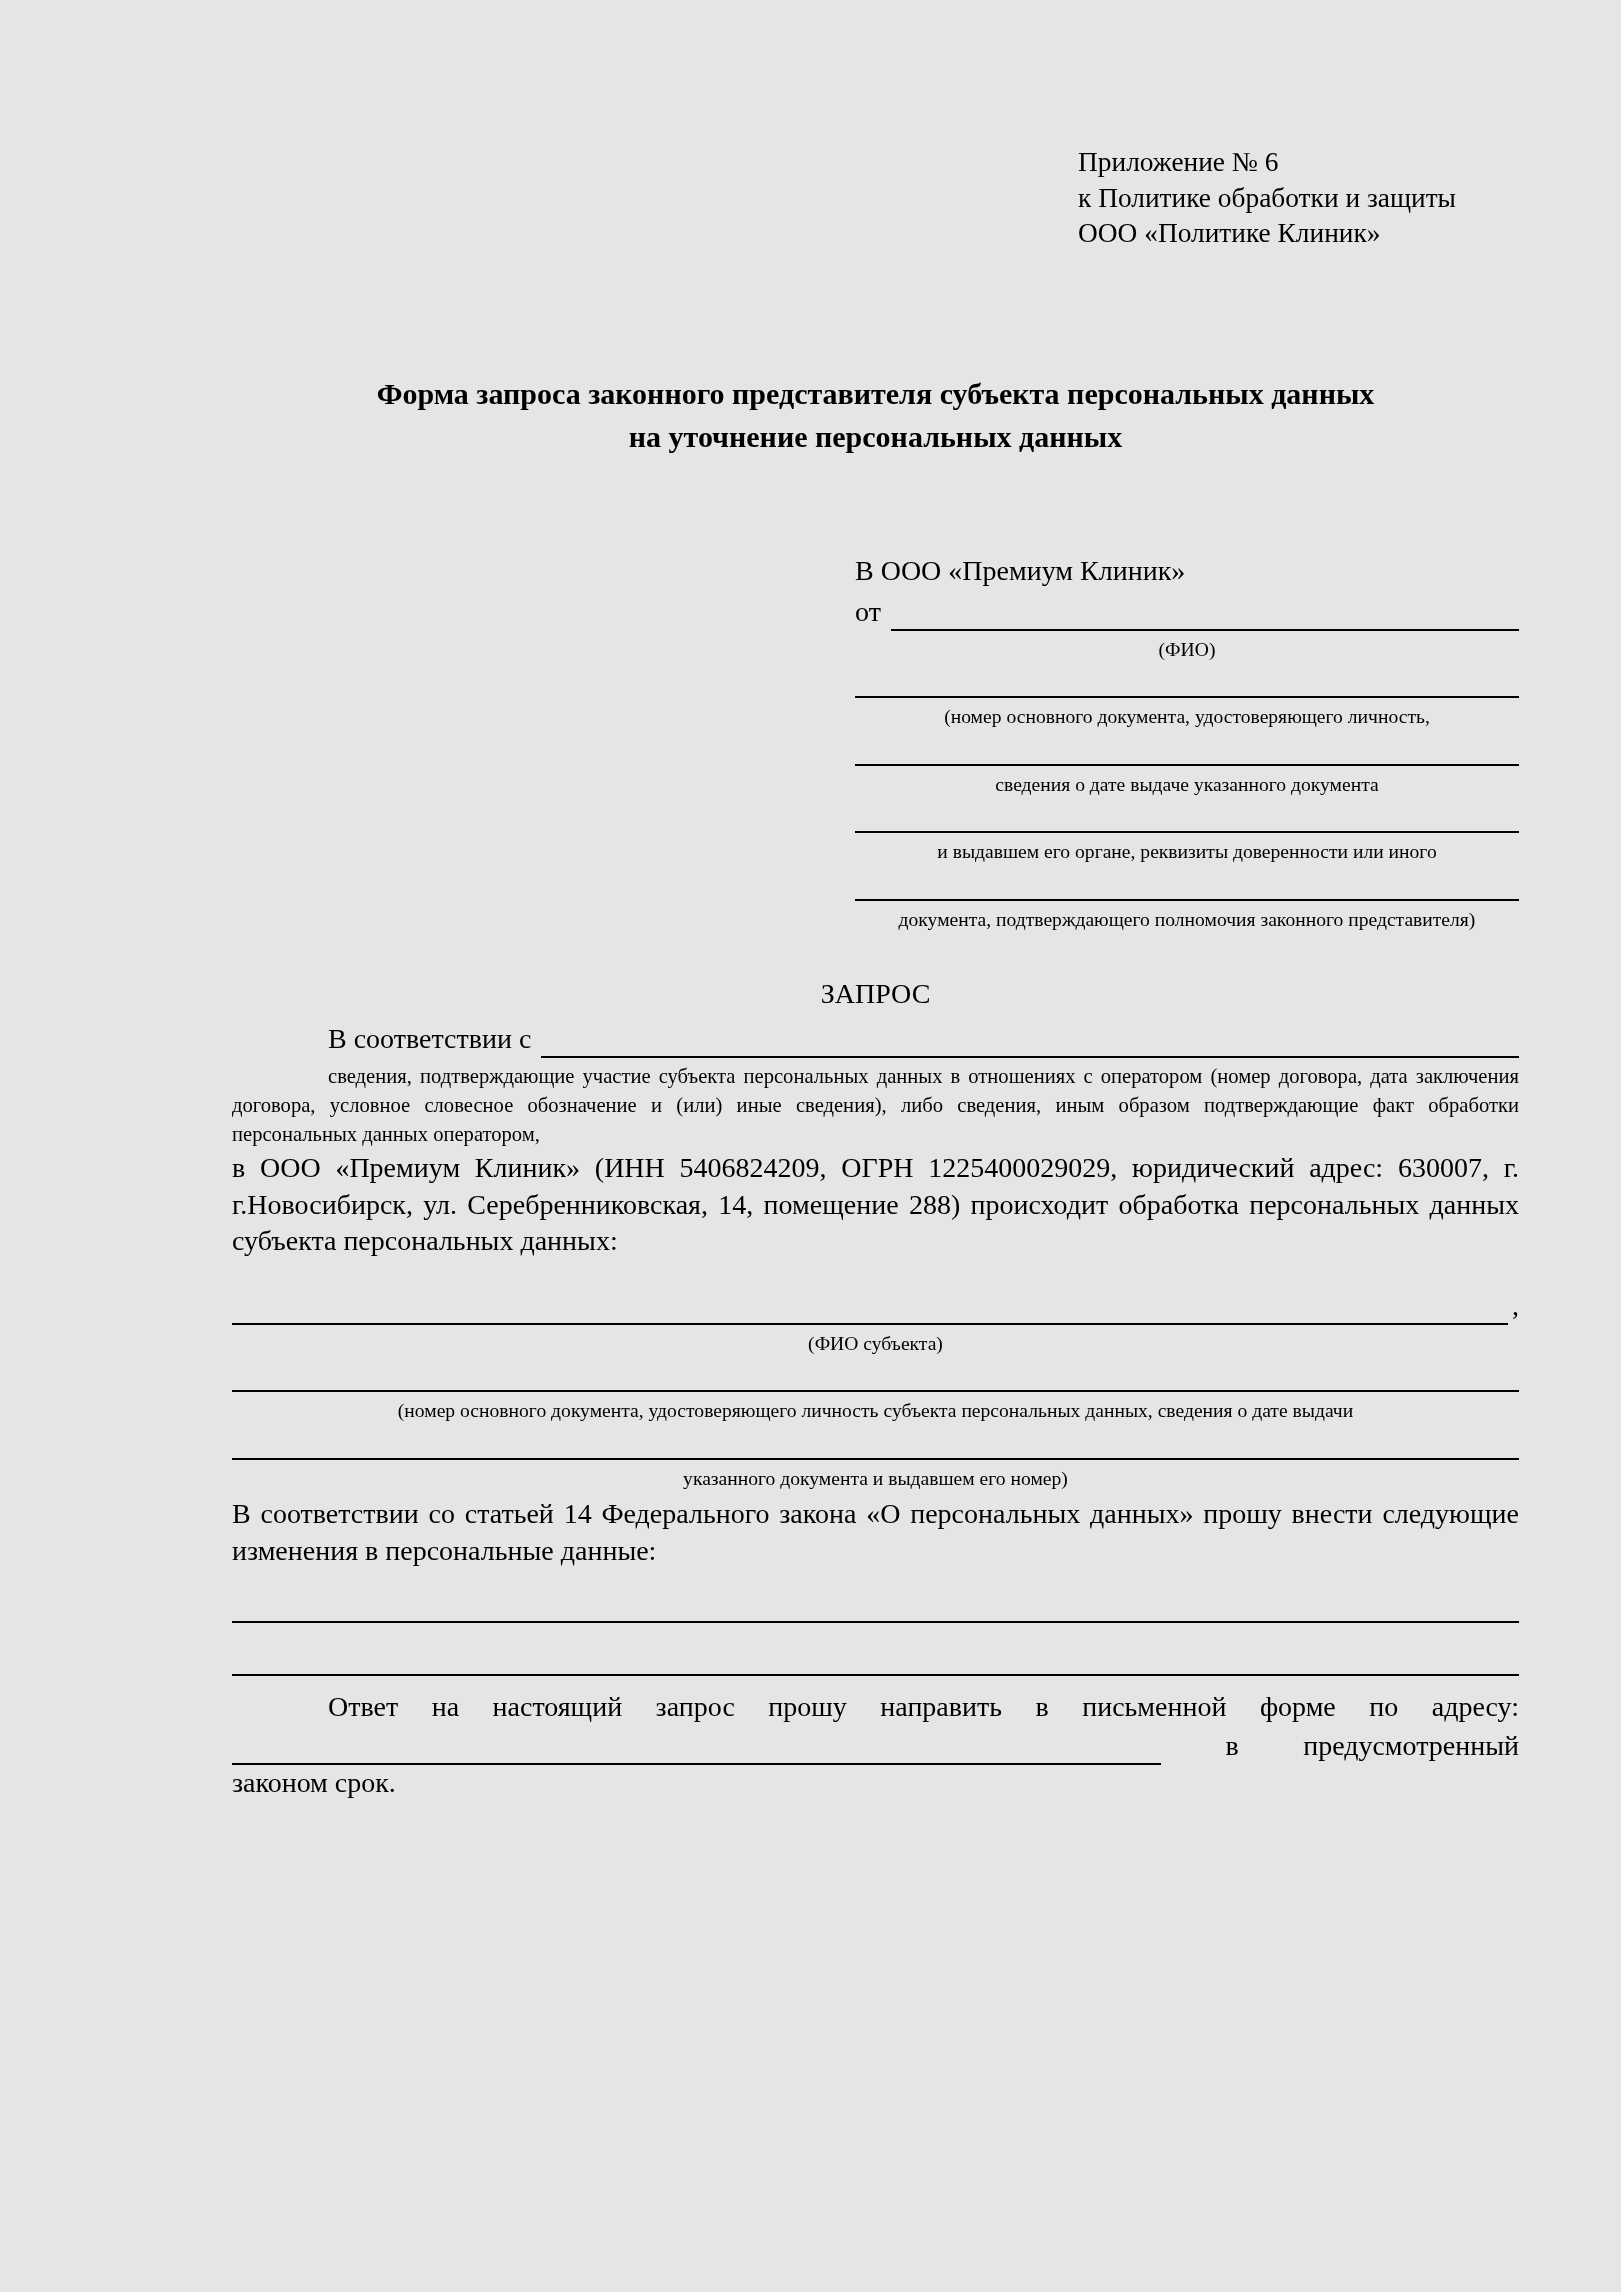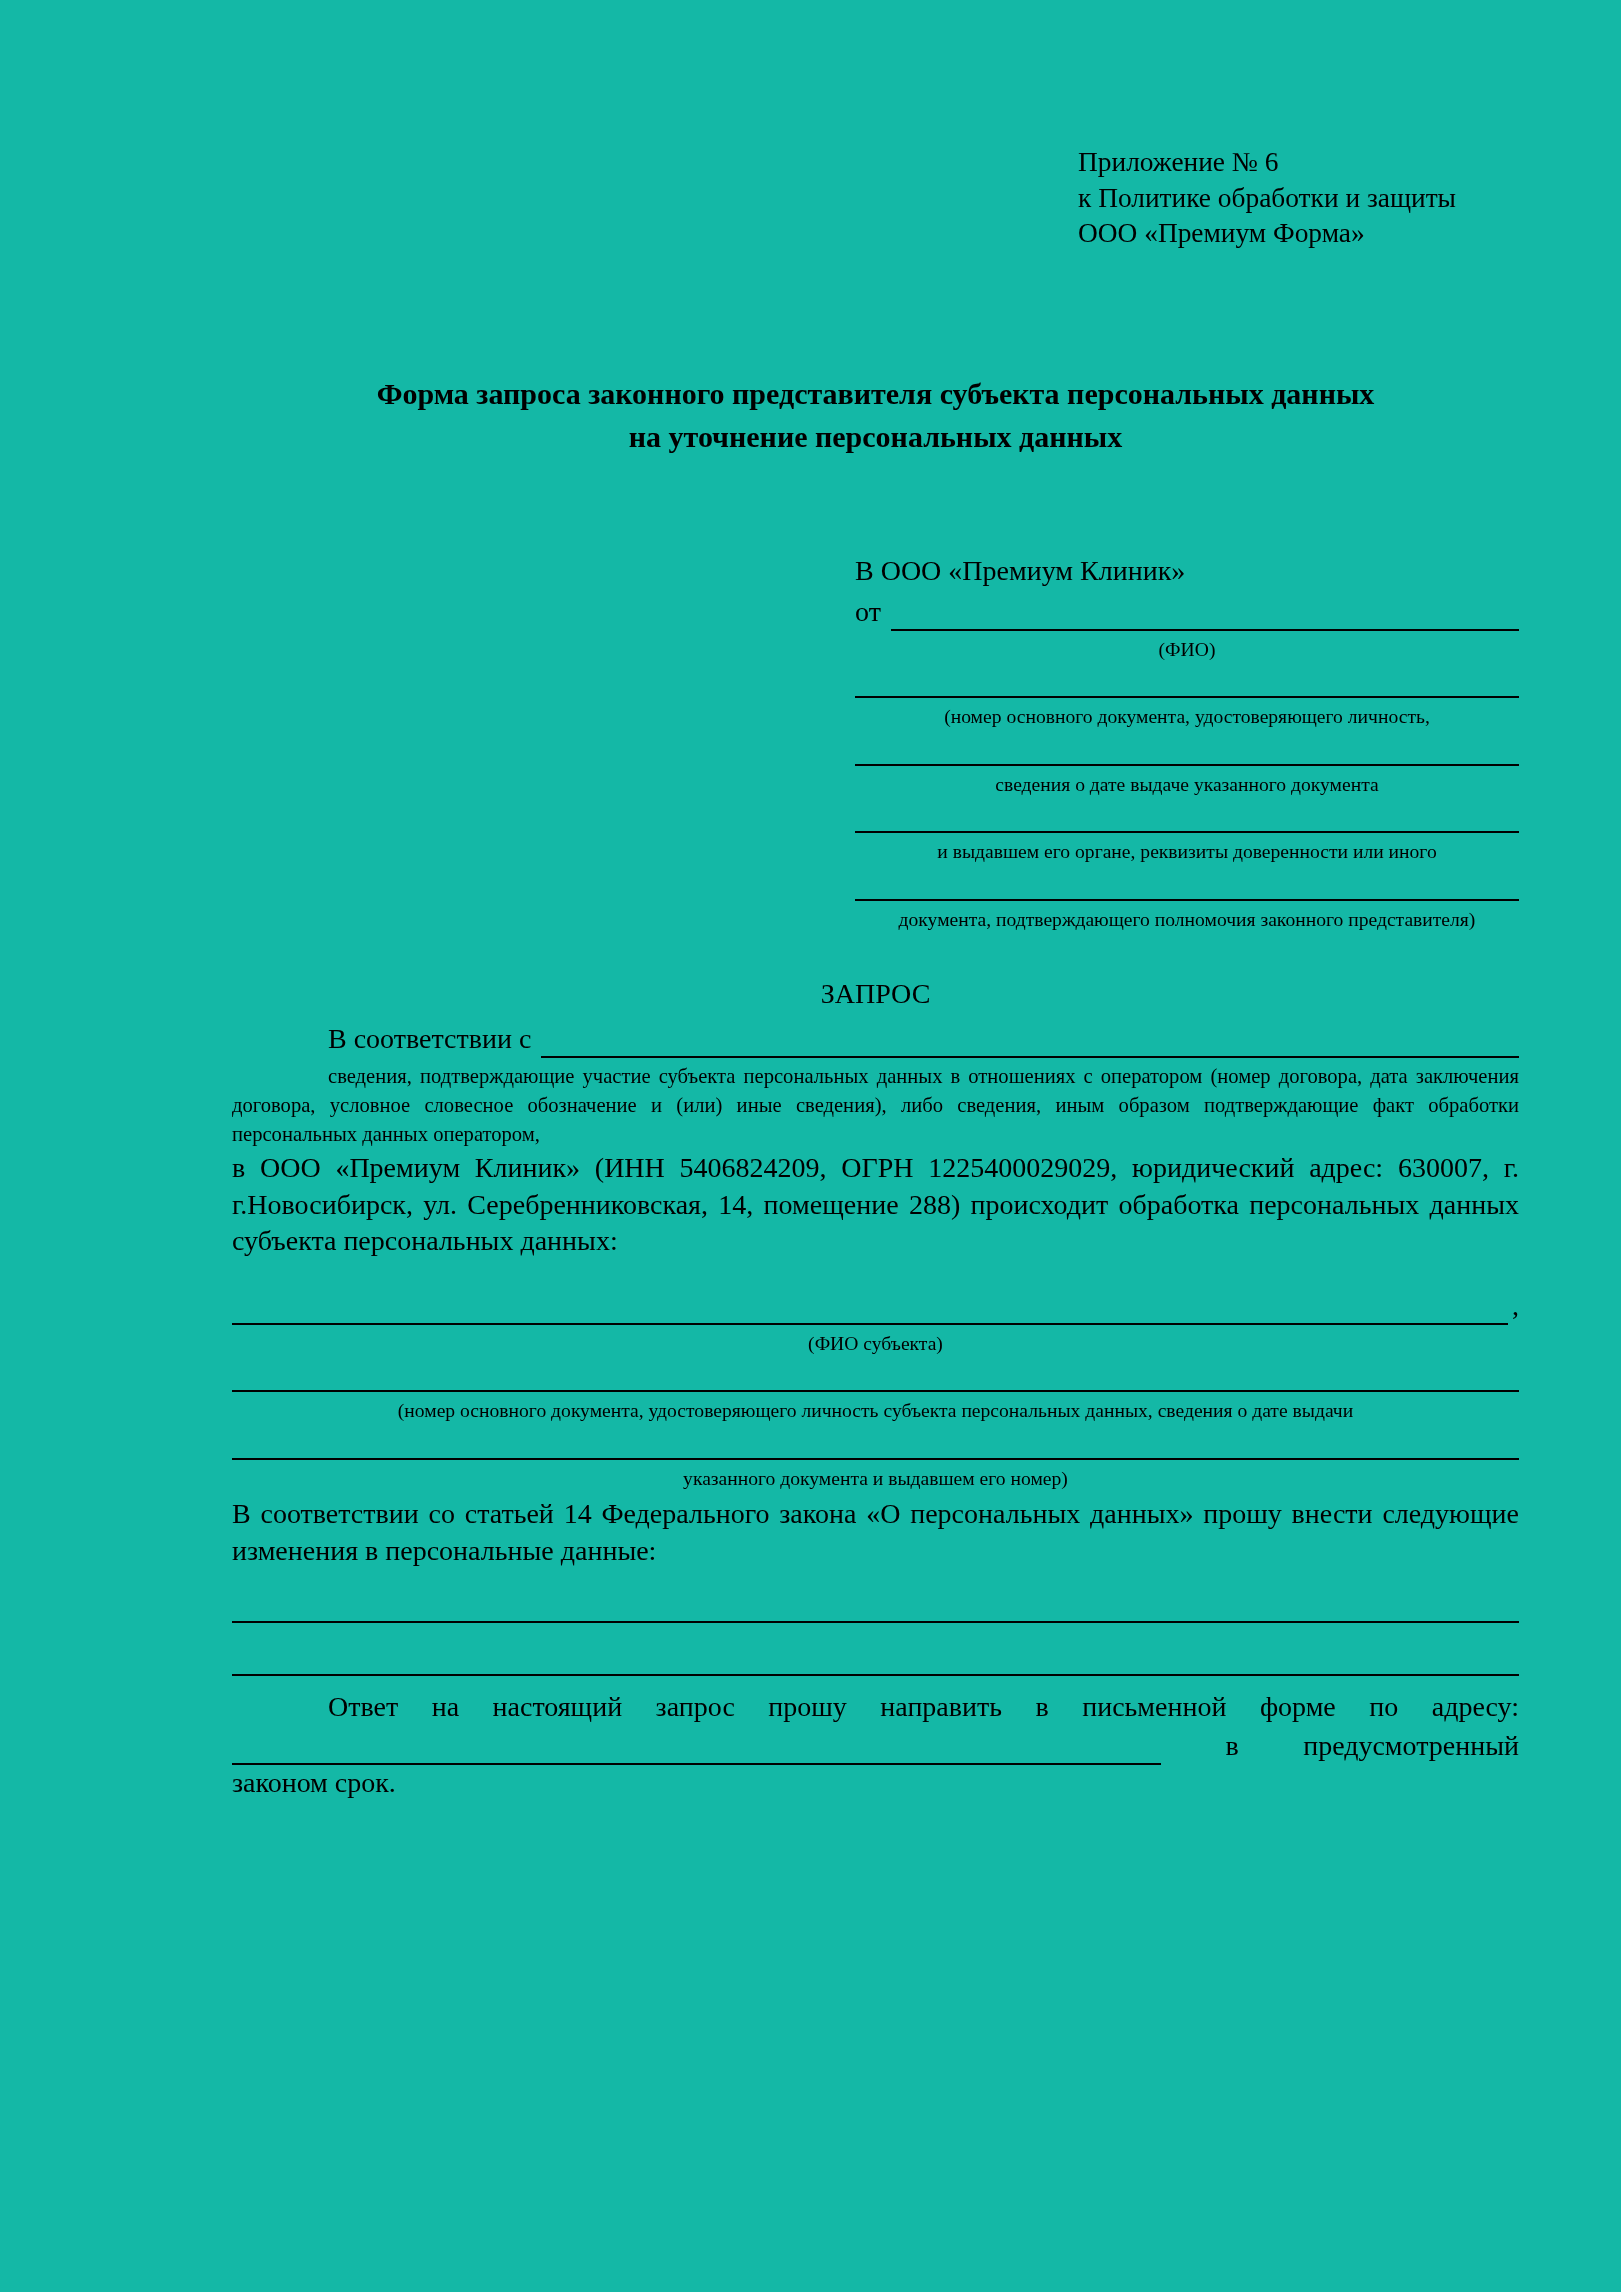--- a/index.html
+++ b/index.html
@@ -2,21 +2,21 @@
 <html lang="ru"><head>
 <meta charset="utf-8">
 <style>
   * { margin: 0; padding: 0; box-sizing: border-box; }
   html, body { background: #ffffff; }
   .page {
     position: relative;
     width: 1621px;
     height: 2293px;
     margin: 0 auto;
-    background: #14b8a6;
+    background: #e5e5e5;
     color: #000000;
     font-family: "Liberation Serif", "DejaVu Serif", serif;
     font-size: 28px;
     line-height: 1.32;
     padding: 145px 102px 0 232px;
     overflow: hidden;
   }
 
   
   .header-block {
@@ -102,21 +102,21 @@
   .sig-group .sig-cap { padding-left: 2px; font-size: 27.4px; }
 </style>
 </head>
 <body>
 
 <div class="page">
 
   <div class="header-block">
     <div>Приложение № 6</div>
     <div>к Политике обработки и защиты</div>
-    <div>ООО «Премиум Форма»</div>
+    <div>ООО «Политике Клиник»</div>
   </div>
 
   <div class="doc-title">
     <div>Форма запроса законного представителя субъекта персональных данных</div>
     <div>на уточнение персональных данных</div>
   </div>
 
   <div class="addressee">
     <div>В ООО «Премиум Клиник»</div>
     <div class="from-row">

